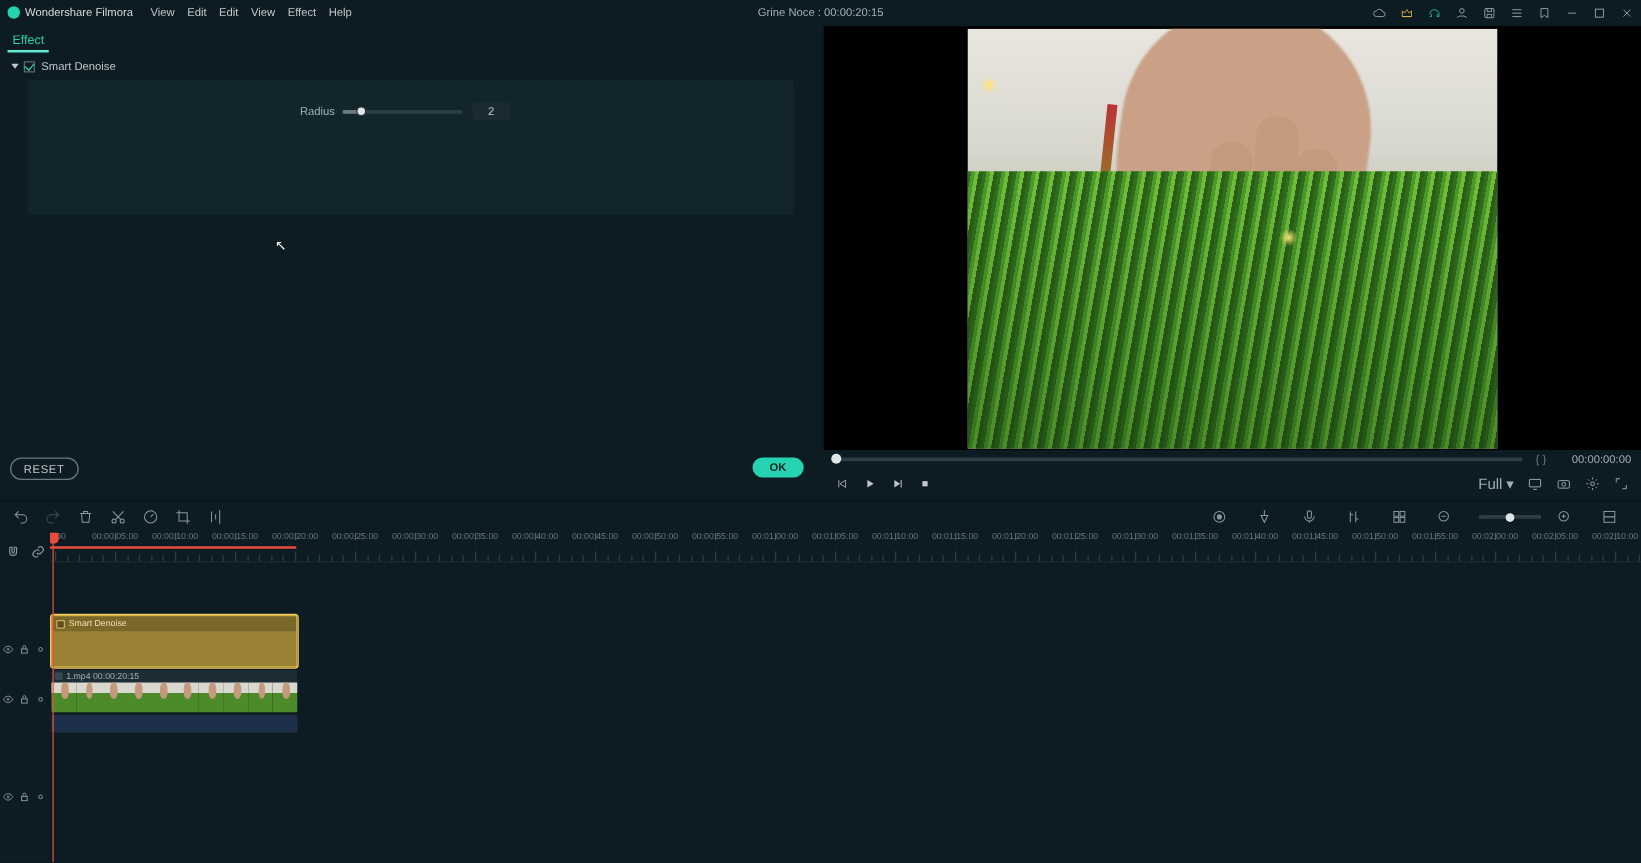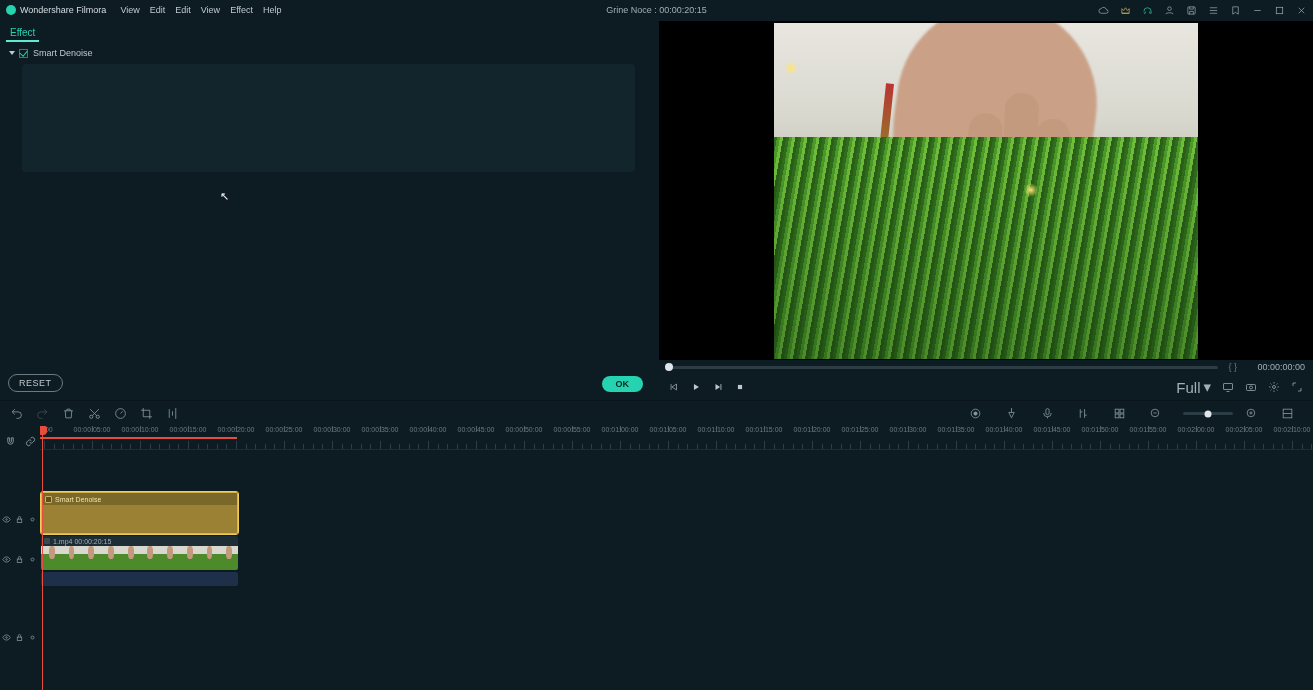--- a/index.html
+++ b/index.html
@@ -29,21 +29,21 @@
 .checkbox.checked::after { content:""; position:absolute; left:1px; top:-1px; width:4px; height:6px; border-right:1.5px solid #25d3b0; border-bottom:1.5px solid #25d3b0; transform: rotate(40deg);}
 .effect-body { margin: 0 22px; background: #12242c; border-radius: 3px; height: 108px; padding: 14px 20px 10px 20px;}
 .slider-row { display: flex; align-items: center; height: 22px; }
 .slider-label { width: 232px; text-align: right; font-size: 9px; color: #9fb0b8; padding-right: 6px;}
 .slider-track { position: relative; width: 96px; height: 3px; background: #2c3d45; border-radius: 2px; cursor:pointer;}
 .slider-fill { position: absolute; left:0; top:0; height:100%; background: #6b7a82; border-radius:2px;}
 .slider-thumb { position: absolute; top:50%; width:8px; height:8px; background:#dfe6e9; border-radius:50%; transform: translate(-50%,-50%); border:1px solid #333;}
 .slider-val { width: 30px; height:14px; margin-left: 8px; background:#1a2a32; color:#c0c8cc; font-size:9px; display:flex; align-items:center; justify-content:center; border-radius:2px;}
 .cursor-arrow { position:absolute; left:220px; top:170px; color:#fff; font-size:11px; }
 
-.panel-footer { margin-top:auto; height: 34px; display:flex; align-items:flex-end; padding: 0 14px 8px 8px;}
+.panel-footer { margin-top:auto; height: 34px; display:flex; align-items:flex-start; padding: 0 14px 8px 8px;}
 .btn-reset { border:1px solid #6b7a82; color:#c0c8cc; font-size:9px; padding: 3px 10px; border-radius: 10px; background:transparent; cursor:pointer; letter-spacing:0.5px;}
 .btn-ok { margin-left:auto; background:#25d3b0; color:#072a22; font-size:9px; font-weight:600; padding: 3px 14px; border:none; border-radius: 10px; cursor:pointer;}
 
 
 .preview-wrap { flex:1; display:flex; align-items:center; justify-content:center; background:#000; margin: 1px 0 0 2px; position:relative;}
 .preview-frame { width: 424px; height: 336px; background:#000; position:relative; overflow:hidden;}
 .sky { position:absolute; inset:0; background: linear-gradient(180deg,#e8e6df 0%, #d9d8cf 28%, #c9cabd 40%);}
 .grass { position:absolute; left:0; right:0; bottom:0; height:66%; background:
   linear-gradient(180deg, rgba(0,0,0,0) 0%, rgba(10,40,10,0.35) 100%),
   repeating-linear-gradient(100deg,#2f6f1c 0 3px,#4d9a2a 3px 6px,#6fbf3b 6px 9px,#2c5f18 9px 12px);
@@ -63,21 +63,21 @@
 .scrub-track { flex:1; height:3px; background:#2c3d45; border-radius:2px; position:relative;}
 .scrub-thumb { position:absolute; left:0; top:50%; width:8px;height:8px;background:#dfe6e9;border-radius:50%; transform:translate(0,-50%);}
 .scrub-brackets { margin-left:10px; color:#6b7a82; font-size:9px;}
 .scrub-time { margin-left:6px; font-size:9px; color:#9fb0b8; width:62px; text-align:right;}
 
 .play-ctrls { height: 26px; display:flex; align-items:center; padding: 0 10px;}
 .pc { width:14px; height:14px; display:flex; align-items:center; justify-content:center; margin-right:8px; color:#c0c8cc; cursor:pointer;}
 .pc svg{width:10px;height:10px;fill:currentColor;}
 .pc.outline svg{fill:none;stroke:currentColor;stroke-width:1.5;}
 .play-right { margin-left:auto; display:flex; align-items:center; gap:10px;}
-.quality-dd { font-size:15px; color:#9fb0b8; display:flex; align-items:center; gap:3px; cursor:pointer;}
+.quality-dd { font-size:12px; color:#9fb0b8; display:flex; align-items:center; gap:3px; cursor:pointer;}
 .mini-ic { width:13px; height:13px; color:#9fb0b8; cursor:pointer; display:flex;align-items:center;justify-content:center;}
 .mini-ic svg{width:12px;height:12px;stroke:currentColor;fill:none;stroke-width:1.5;}
 
 
 .tl-toolbar { height: 26px; background:#0d1b22; display:flex; align-items:center; padding:0 8px; border-top:1px solid #08131a;}
 .tl-ic { width:16px;height:16px;color:#8a9aa2;cursor:pointer;margin-right:10px;display:flex;align-items:center;justify-content:center;}
 .tl-ic svg{width:13px;height:13px;stroke:currentColor;fill:none;stroke-width:1.5;}
 .tl-ic.disabled{opacity:.4;cursor:default;}
 .tl-right { margin-left:auto; display:flex; align-items:center; gap:10px;}
 .zoom-slider { width:50px; height:3px; background:#2c3d45; border-radius:2px; position:relative;}
@@ -195,20 +195,28 @@
   <div class="panel-left">
     <div class="tabbar">
         <span class="tab">Effect</span>
       </div>
     <div class="section-head">
       <span class="triangle"></span>
       <span class="checkbox checked"></span>
       <span>Smart Denoise</span>
     </div>
     <div class="effect-body">
+      <div class="slider-row">
+        <div class="slider-label">Radius</div>
+        <div class="slider-track">
+          <div class="slider-fill" style="width:16%"></div>
+            <div class="slider-thumb" style="left:16%"></div>
+        </div>
+        <div class="slider-val">2</div>
+      </div>
     </div>
     <span class="cursor-arrow">↖</span>
     <div class="panel-footer">
       <button class="btn-reset">RESET</button>
       <button class="btn-ok">OK</button>
     </div>
   </div>
 
   <div class="panel-right">
     <div class="preview-wrap">

